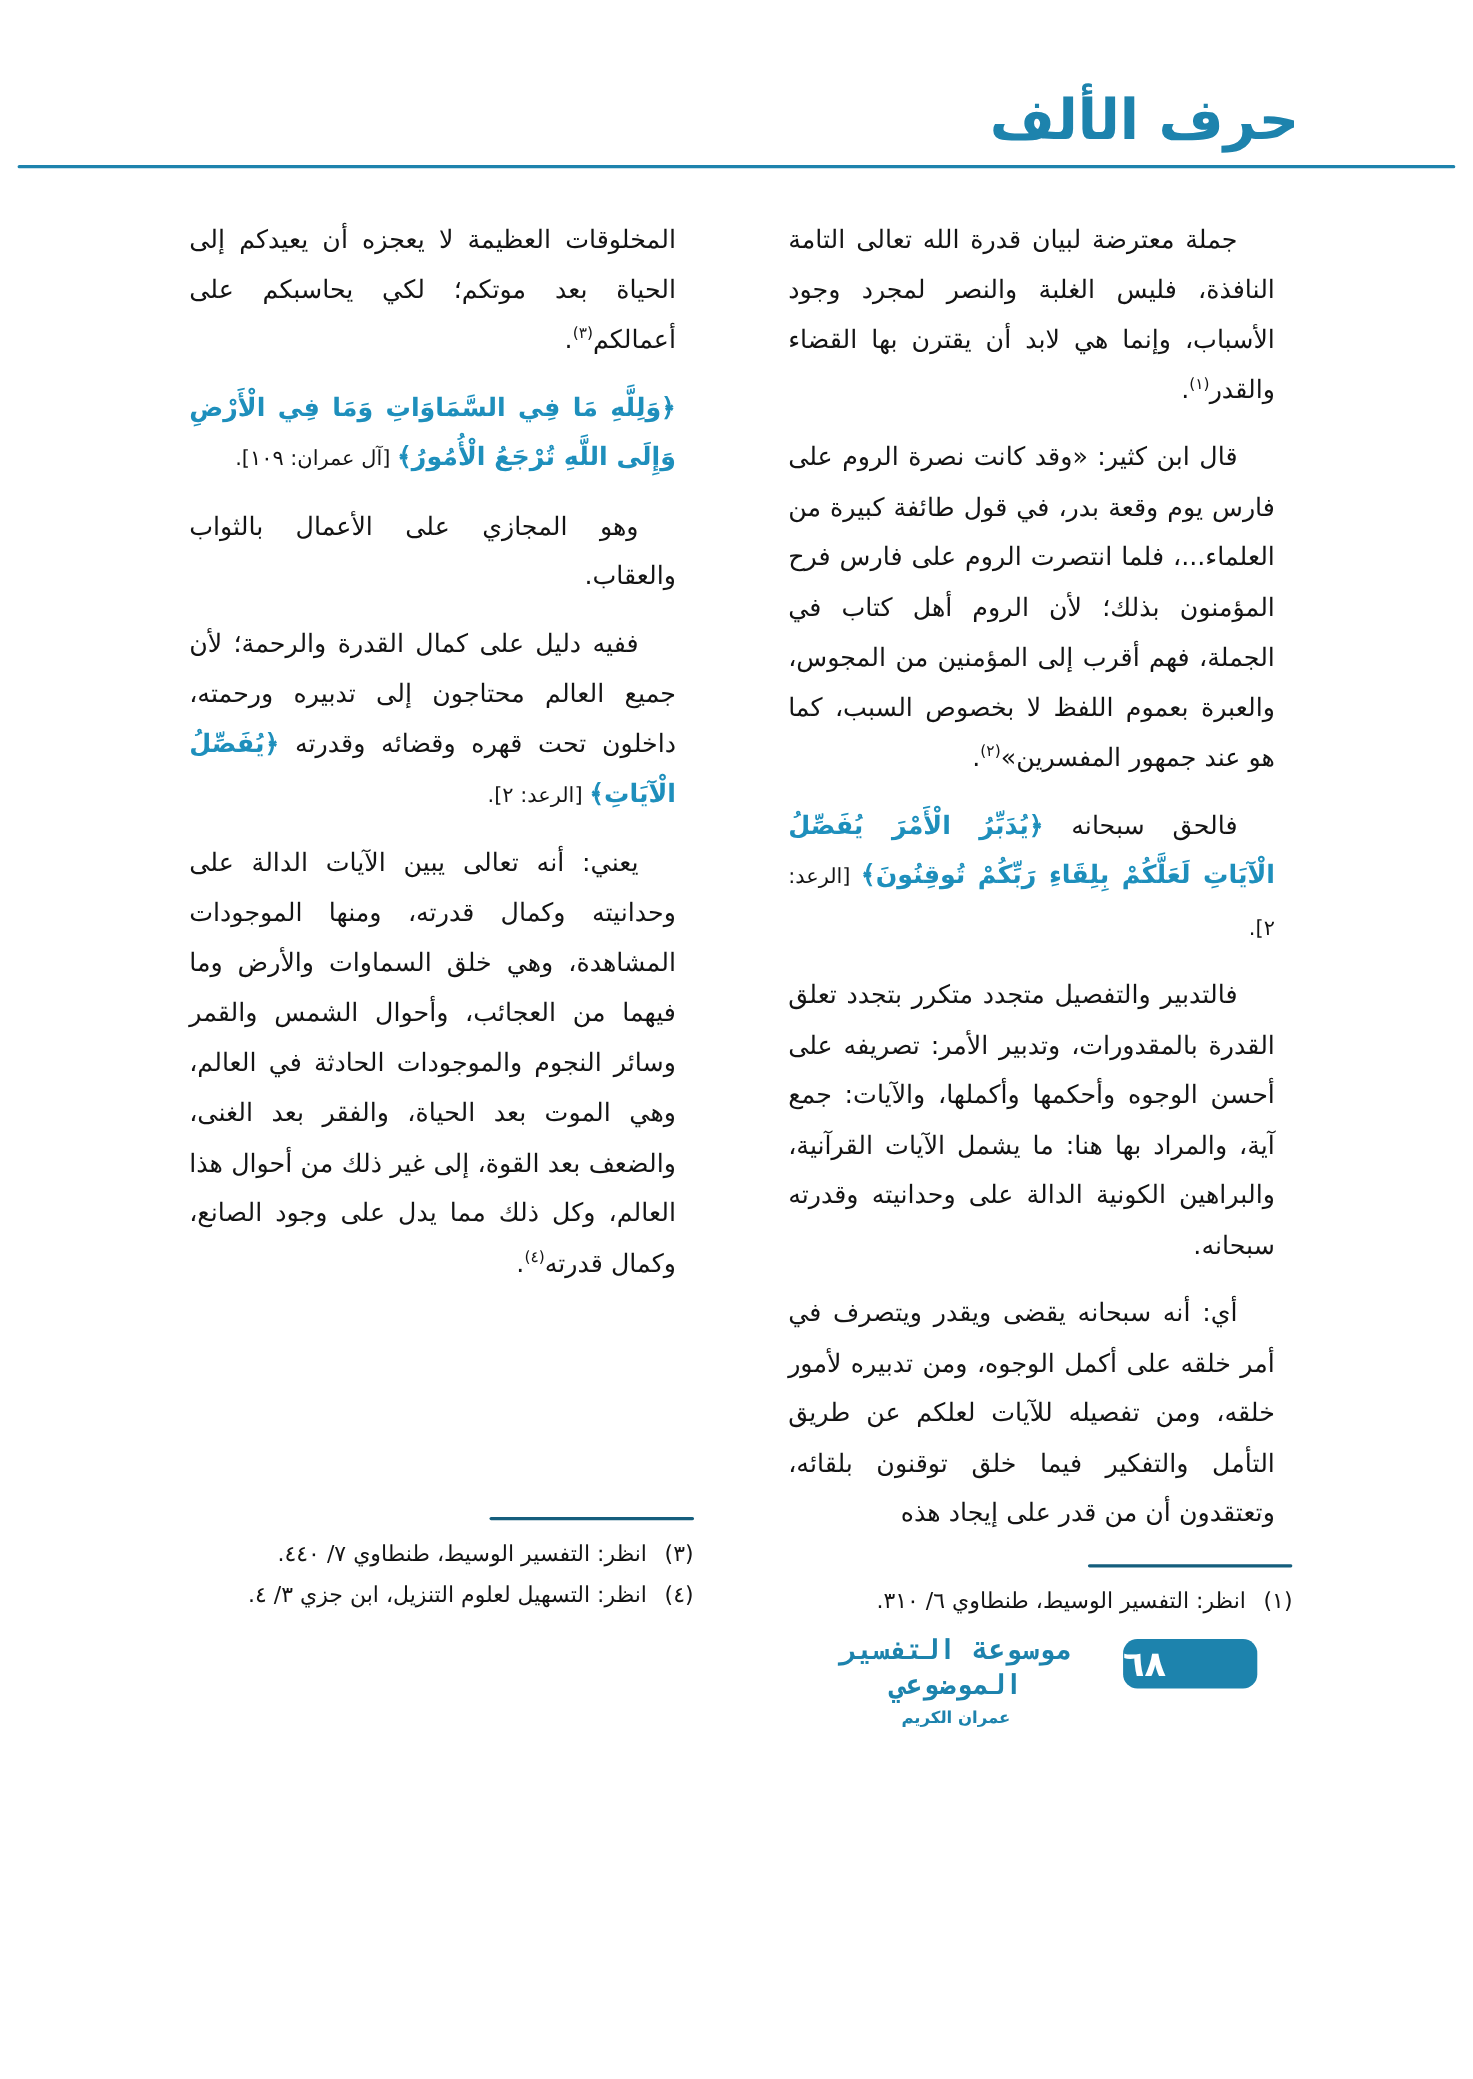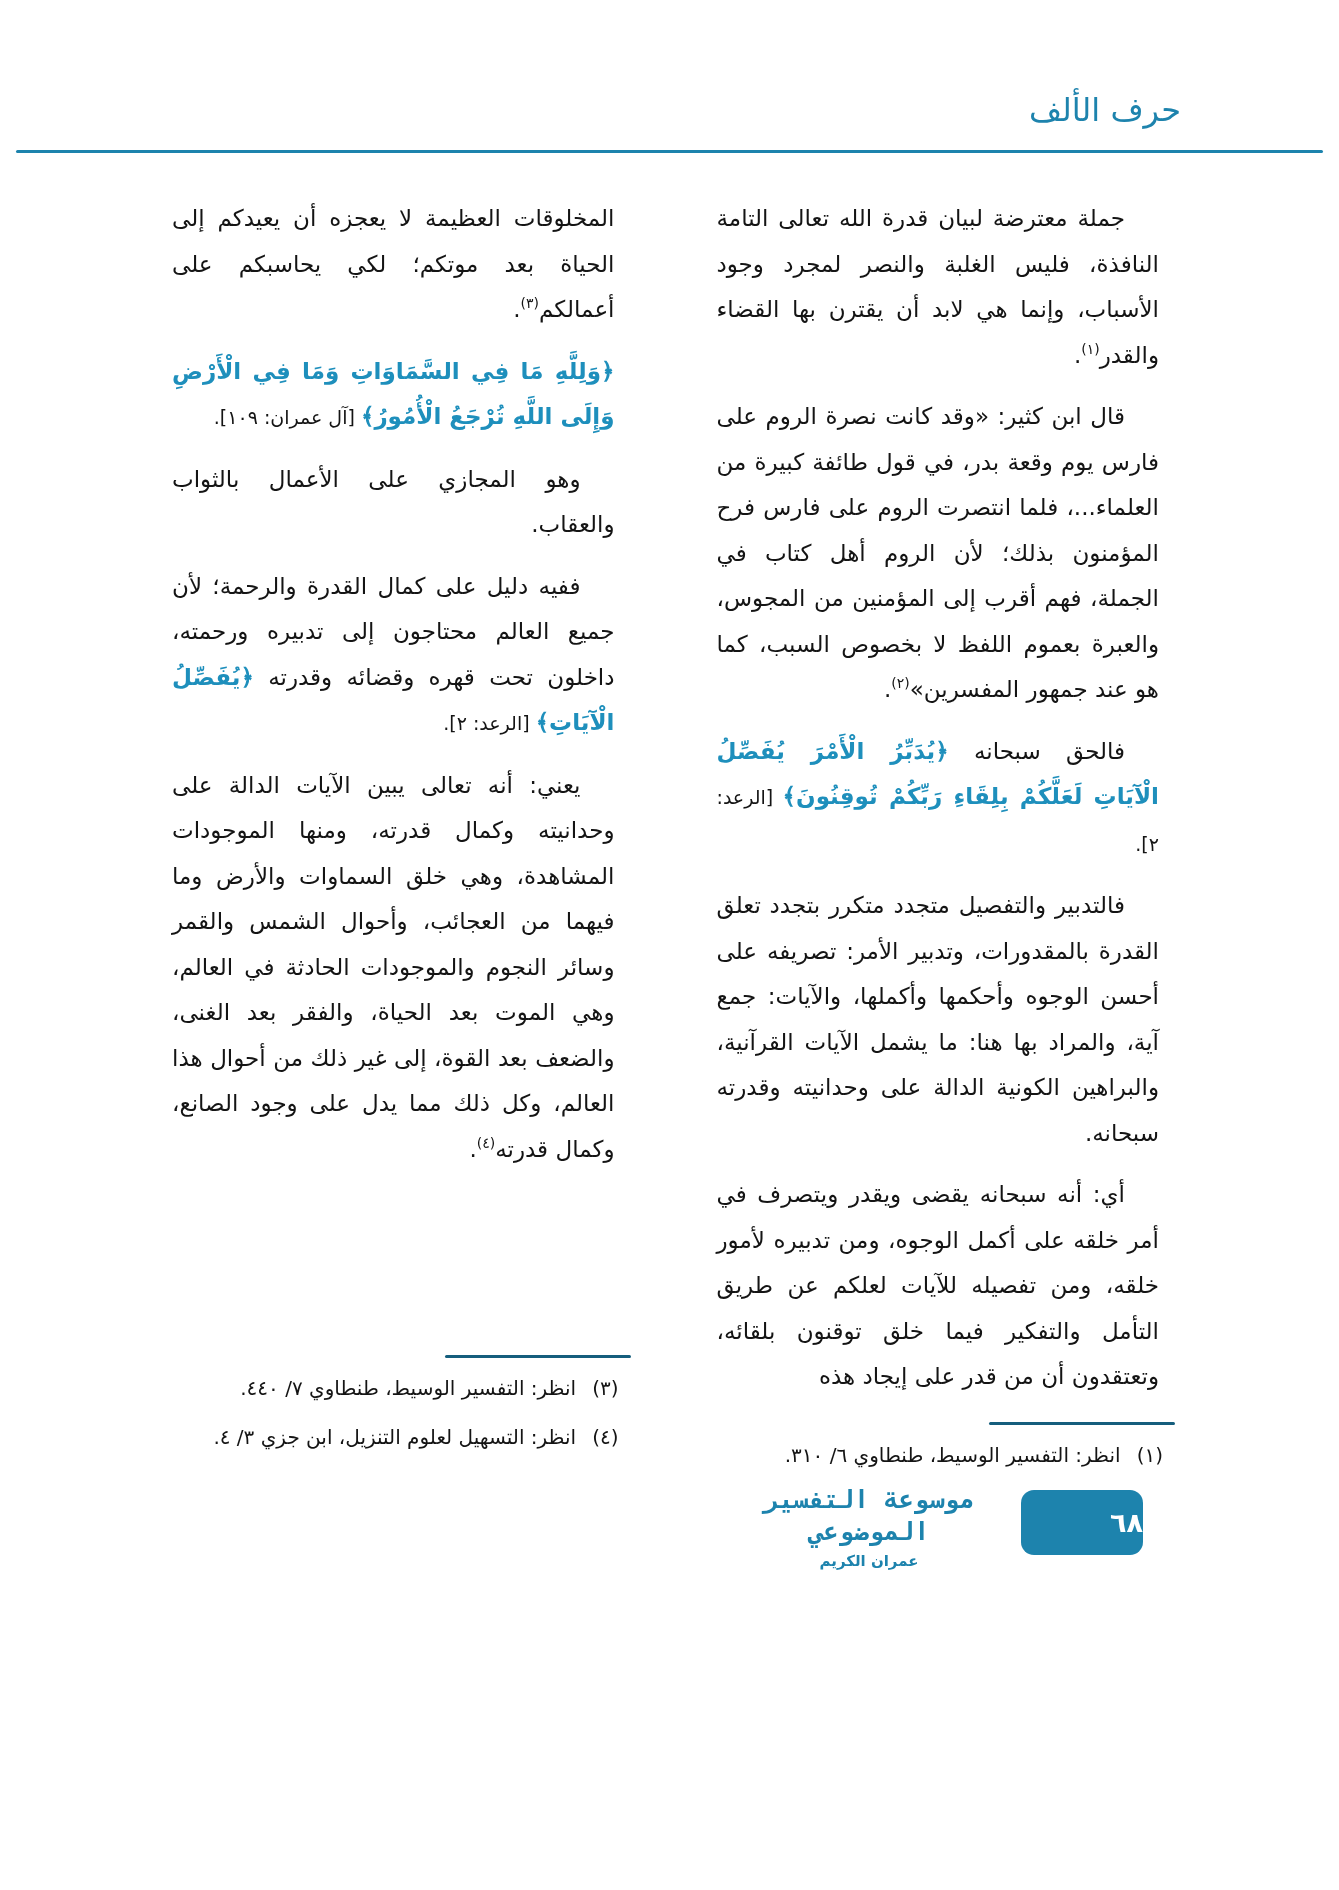--- a/index.html
+++ b/index.html
@@ -17,21 +17,21 @@
     color:var(--ink);
     direction:rtl;
     overflow:hidden;
   }
   .page{position:relative;width:1339px;height:1890px;background:#fff;overflow:hidden;}
 
   
   .header-title{
     position:absolute;top:82px;right:158px;
     color:var(--accent);
-    font-size:32px;font-weight:normal;
+    font-size:51px;font-weight:bold;
     letter-spacing:1px;
     line-height:56px;
   }
   .header-rule{
     position:absolute;top:150px;left:16px;right:16px;height:3px;
     background:var(--accent);
     border-radius:2px;
   }
 
   
@@ -64,47 +64,47 @@
     color:var(--ink);
   }
 
   
   .footnotes{margin-top:auto;padding-top:6px;}
   .fn-rule{
     width:186px;height:3px;background:var(--fn-rule);
     margin-bottom:12px;border-radius:2px;
   }
   .fn{
-    margin:12px;
+    margin:0;
     font-size:20px;
     line-height:37px;
     text-align:right;
   }
   .fn-num{margin-left:16px;}
 
   
   .footer{position:absolute;top:1478px;left:0;right:0;height:110px;}
   .logo{
     position:absolute;top:8px;right:350px;width:240px;
     text-align:center;color:var(--accent);
   }
   .logo-line1{
     font-size:25px;font-weight:bold;line-height:32px;
     letter-spacing:0.5px;
     font-family:Liberation Mono, monospace;
   }
   .logo-line2{font-size:15px;line-height:22px;font-weight:bold;}
   .page-badge{
     position:absolute;top:12px;right:196px;
-    width:122px;height:65px;
+    width:122px;height:45px;
     background:var(--accent);
     border-radius:13px;
     color:#ffffff;
-    display:flex;align-items:center;justify-content:flex-start;
-    font-size:27px;font-weight:bold;
+    display:flex;align-items:center;justify-content:flex-end;
+    font-size:32px;font-weight:bold;
   }
 </style>
 </head>
 <body>
 
 <div class="page">
 
   <div class="header-title">حرف الألف</div>
   <div class="header-rule"></div>
 

